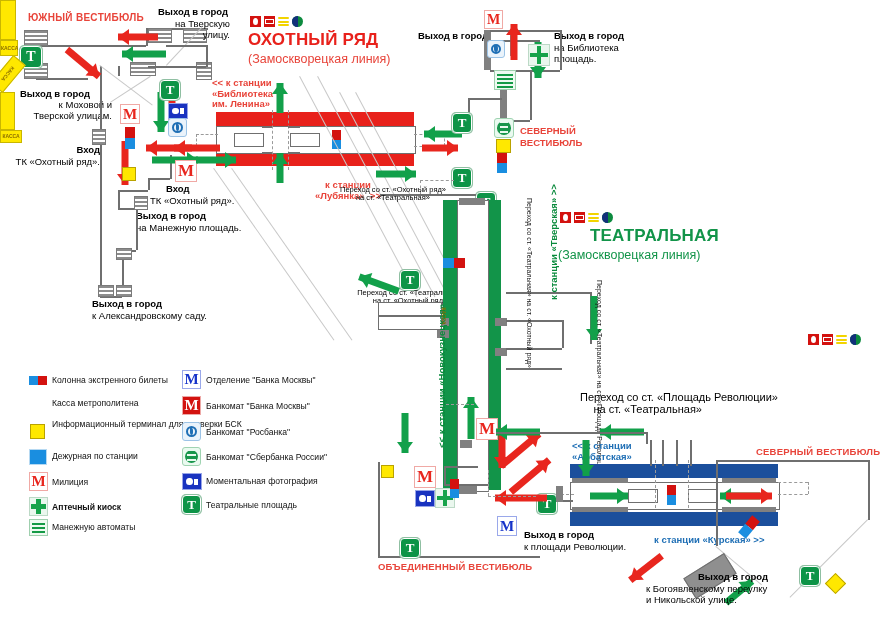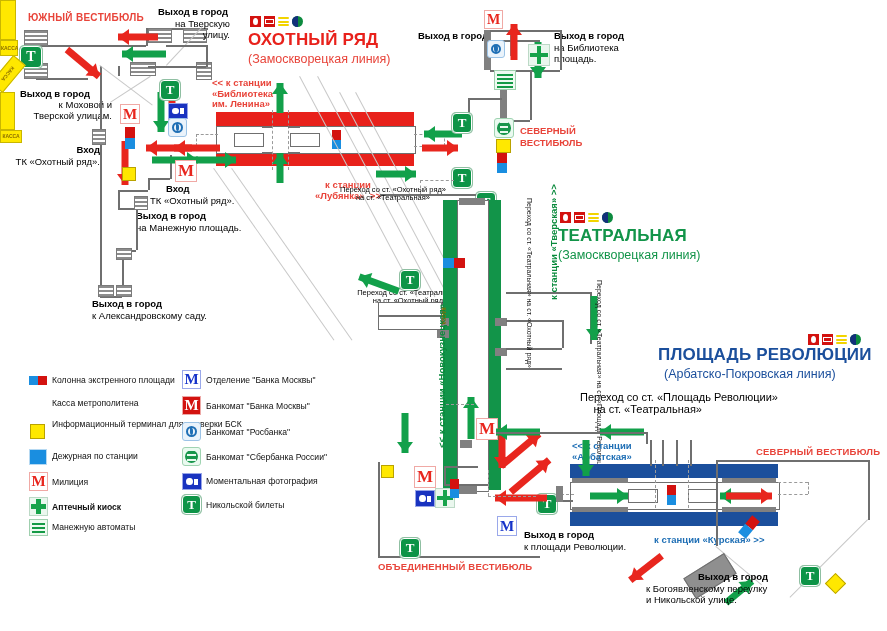--- a/index.html
+++ b/index.html
@@ -439,21 +439,21 @@
   <div class="pic-strip" style="left:560px;top:212px;">
     <div class="pic pic-a"></div>
     <div class="pic pic-b"></div>
     <div class="pic pic-c">
         <i style="top:1px"></i>
         <i style="top:4.5px"></i>
         <i style="top:8px"></i>
       </div>
     <div class="pic pic-d"></div>
   </div>
-  <div class="t st-title" style="left:558px;top:226px;color:#129449;">ТЕАТРАЛЬНАЯ</div>
+  <div class="t st-title" style="left:590px;top:226px;color:#129449;">ТЕАТРАЛЬНАЯ</div>
   <div class="t st-sub" style="left:558px;top:248px;color:#129449;">(Замоскворецкая линия)</div>
 
   <div class="plat-green" style="left:443px;top:200px;width:14px;height:290px;"></div>
   <div class="plat-green" style="left:487px;top:200px;width:14px;height:290px;"></div>
   <div class="plat-white" style="left:457px;top:200px;width:30px;height:290px;"></div>
 
   <div class="wall2" style="left:459px;top:198px;width:26px;height:7px;"></div>
   <div class="ico ico-call ico-call-h" style="left:443px;top:258px;width:22px;height:10px;">
       <div class="c-r"></div>
       <div class="c-b"></div>
@@ -502,22 +502,20 @@
   <div class="pic-strip" style="left:808px;top:334px;">
     <div class="pic pic-a"></div>
     <div class="pic pic-b"></div>
     <div class="pic pic-c">
         <i style="top:1px"></i>
         <i style="top:4.5px"></i>
         <i style="top:8px"></i>
       </div>
     <div class="pic pic-d"></div>
   </div>
-  <div class="t st-title" style="left:658px;top:345px;color:#1b4f9c;">ПЛОЩАДЬ РЕВОЛЮЦИИ</div>
-  <div class="t st-sub" style="left:664px;top:367px;color:#1b4f9c;">(Арбатско-Покровская линия)</div>
 
   <div class="plat-blue" style="left:570px;top:464px;width:208px;height:14px;"></div>
   <div class="plat-blue" style="left:570px;top:512px;width:208px;height:14px;"></div>
   <div class="plat-white" style="left:570px;top:482px;width:208px;height:26px;"></div>
   <div class="wall2" style="left:572px;top:478px;width:56px;height:5px;"></div>
   <div class="wall2" style="left:722px;top:478px;width:54px;height:5px;"></div>
   <div class="wall2" style="left:572px;top:507px;width:56px;height:5px;"></div>
   <div class="wall2" style="left:722px;top:507px;width:54px;height:5px;"></div>
   <div class="thin" style="left:628px;top:489px;width:28px;height:12px;"></div>
   <div class="thin" style="left:688px;top:489px;width:28px;height:12px;"></div>
@@ -654,21 +652,21 @@
   <div class="vline" style="left:646px;top:432px;height:12px;"></div>
   <div class="dash-h" style="left:488px;top:496px;width:48px;"></div>
   <div class="dash-v" style="left:488px;top:470px;height:26px;"></div>
   <div class="wall2" style="left:556px;top:486px;width:7px;height:16px;"></div>
   <div class="hline" style="left:563px;top:500px;width:10px;"></div>
 
   <div class="ico ico-call ico-call-h" style="left:29px;top:376px;width:18px;height:9px;">
       <div class="c-r"></div>
       <div class="c-b"></div>
     </div>
-  <div class="lg-txt" style="left:52px;top:375px;">Колонна экстренного площади</div>
+  <div class="lg-txt" style="left:52px;top:375px;">Колонна экстренного билеты</div>
 
   <div class="ico-kassa" style="left:27px;top:398px;width:20px;height:11px;line-height:11px;">КАССА</div>
   <div class="lg-txt" style="left:52px;top:398px;">Касса метрополитена</div>
 
   <div class="ico ico-bsk" style="left:30px;top:424px;width:15px;height:15px;"></div>
   <div class="lg-txt" style="left:52px;top:419px;">Информационный терминал
 для проверки БСК</div>
 
   <div class="ico ico-duty" style="left:29px;top:449px;width:18px;height:16px;"></div>
   <div class="lg-txt" style="left:52px;top:451px;">Дежурная по станции</div>
@@ -706,16 +704,16 @@
     </div>
   <div class="lg-txt" style="left:206px;top:452px;">Банкомат "Сбербанка России"</div>
 
   <div class="ico ico-photo" style="left:182px;top:473px;width:20px;height:17px;">
       <div class="lens"></div>
       <div class="plus"></div>
     </div>
   <div class="lg-txt" style="left:206px;top:476px;">Моментальная фотография</div>
 
   <div class="ico ico-T" style="left:182px;top:495px;width:19px;height:19px;font-size:13px;line-height:17px;">T</div>
-  <div class="lg-txt" style="left:206px;top:500px;">Никольской билеты</div>
+  <div class="lg-txt" style="left:206px;top:500px;">Театральные площадь</div>
 
 
 </div>
 
 </body></html>

